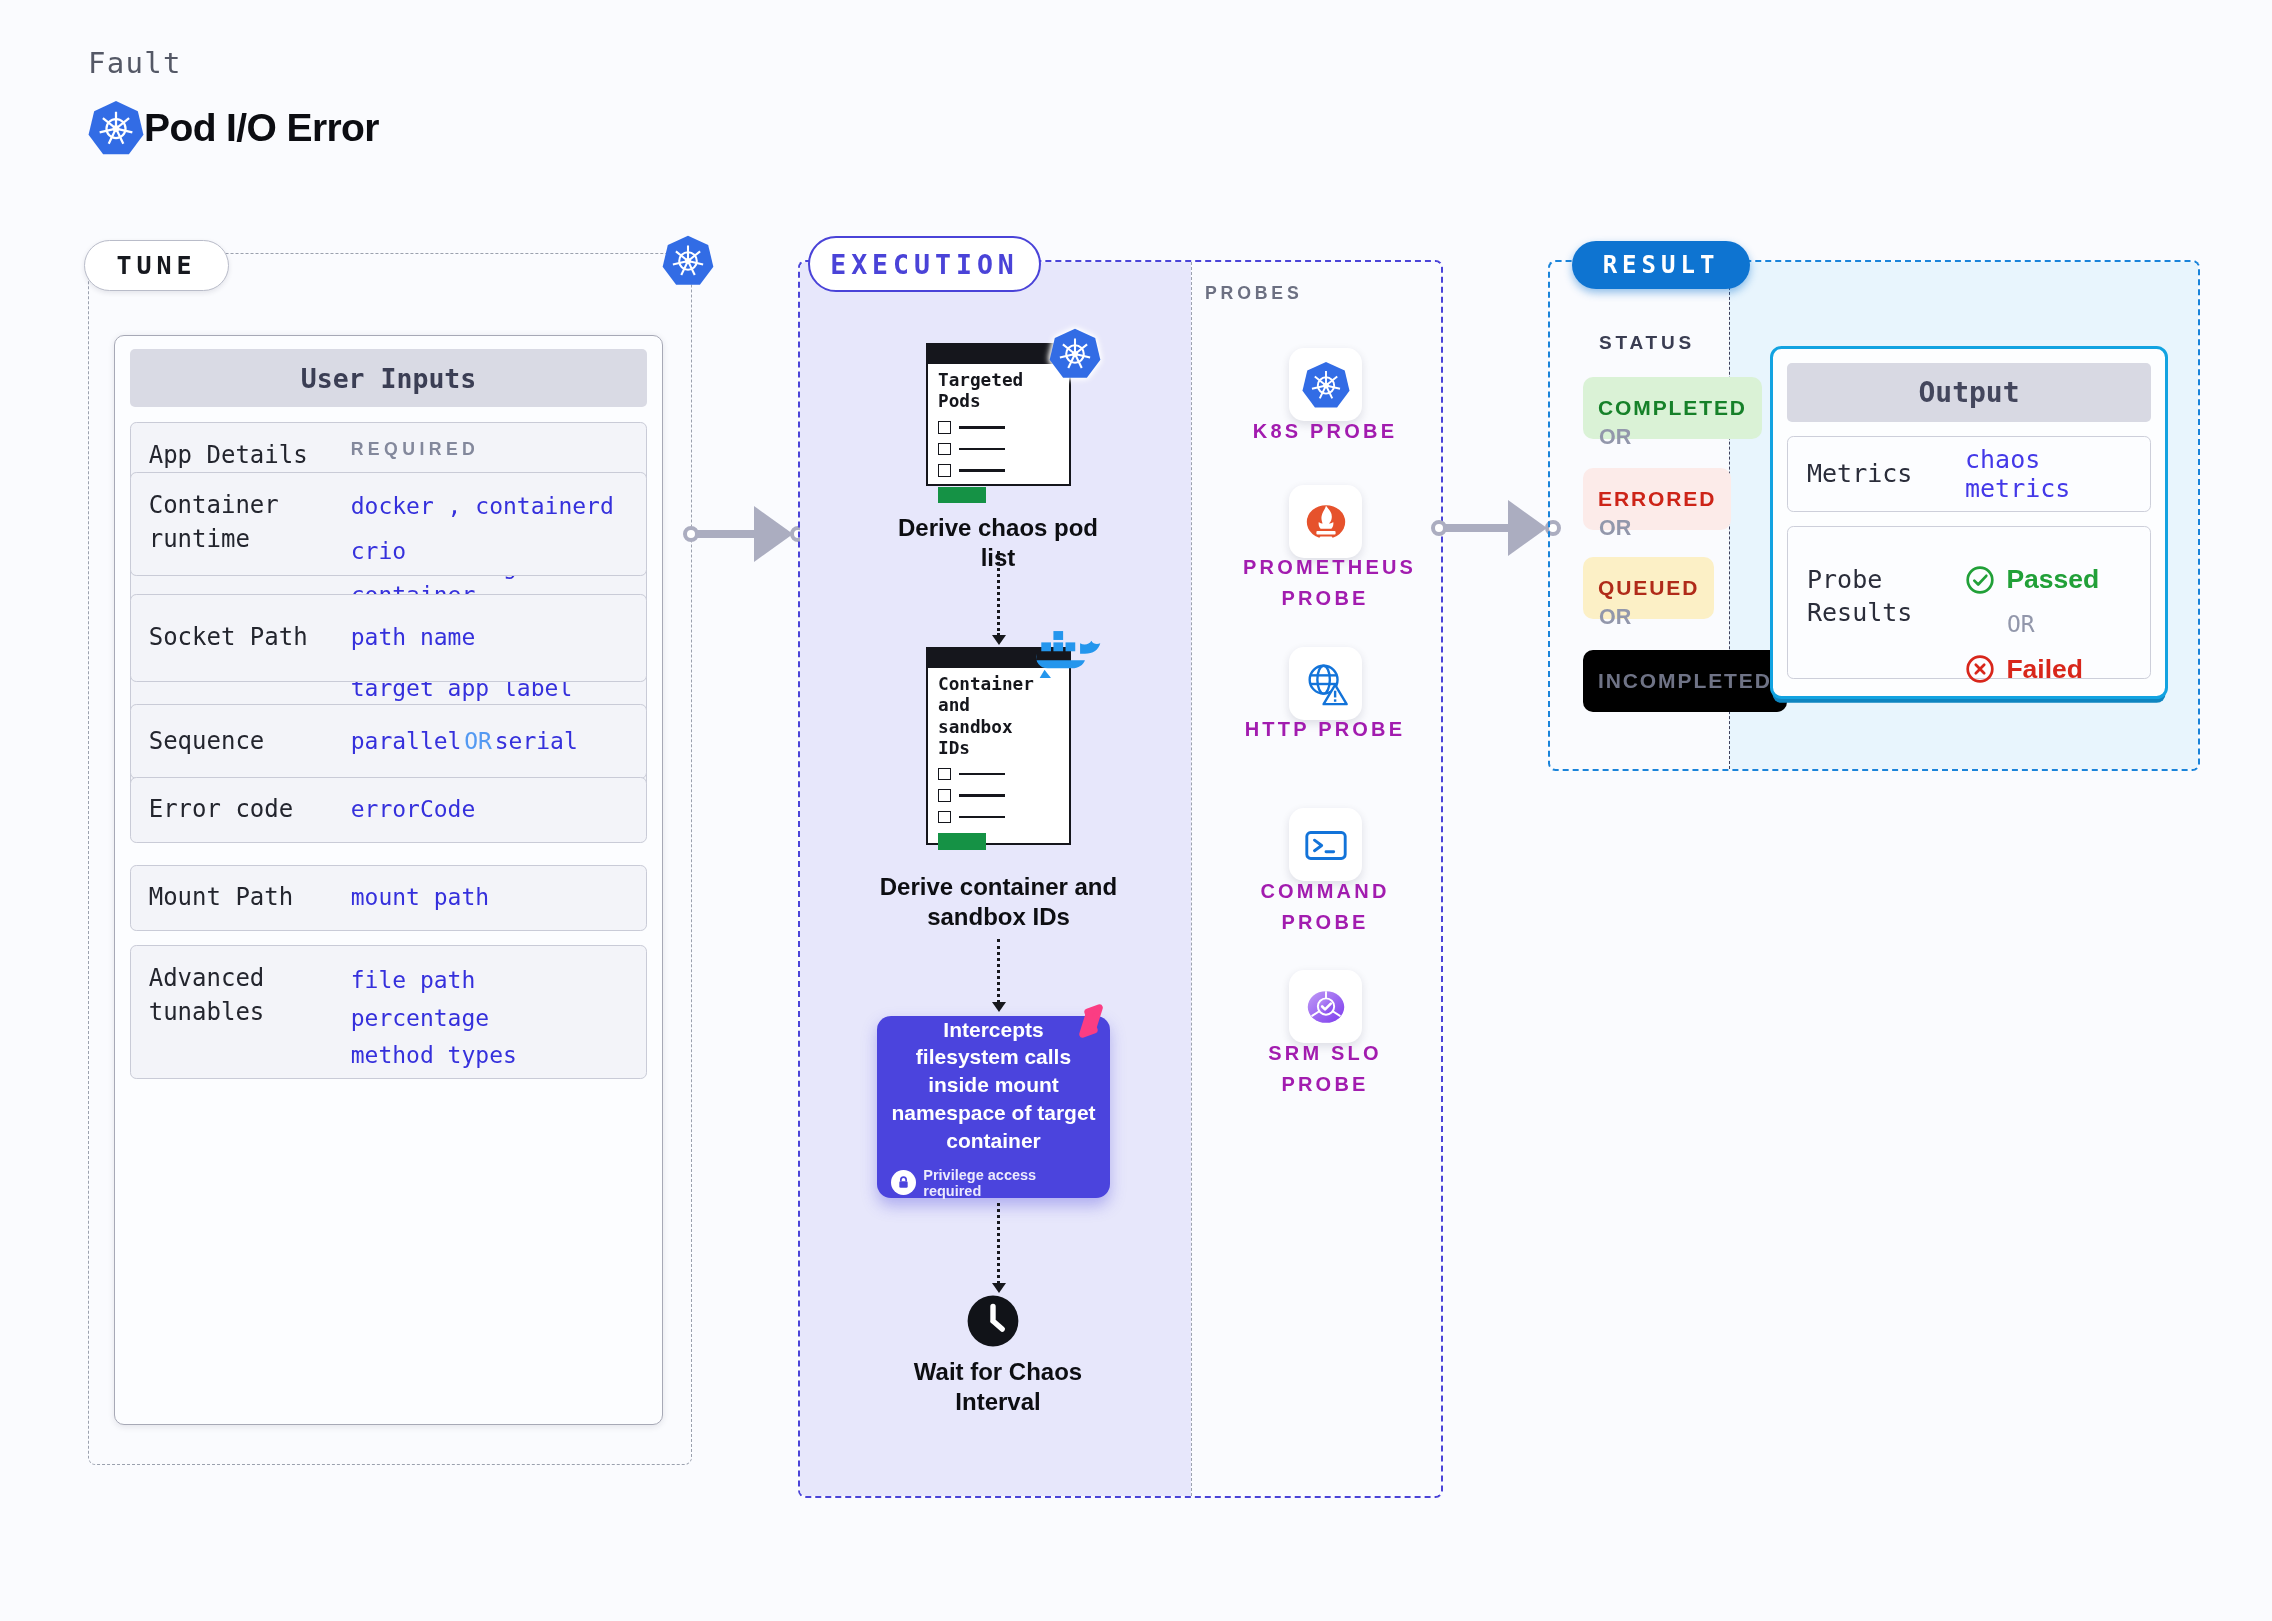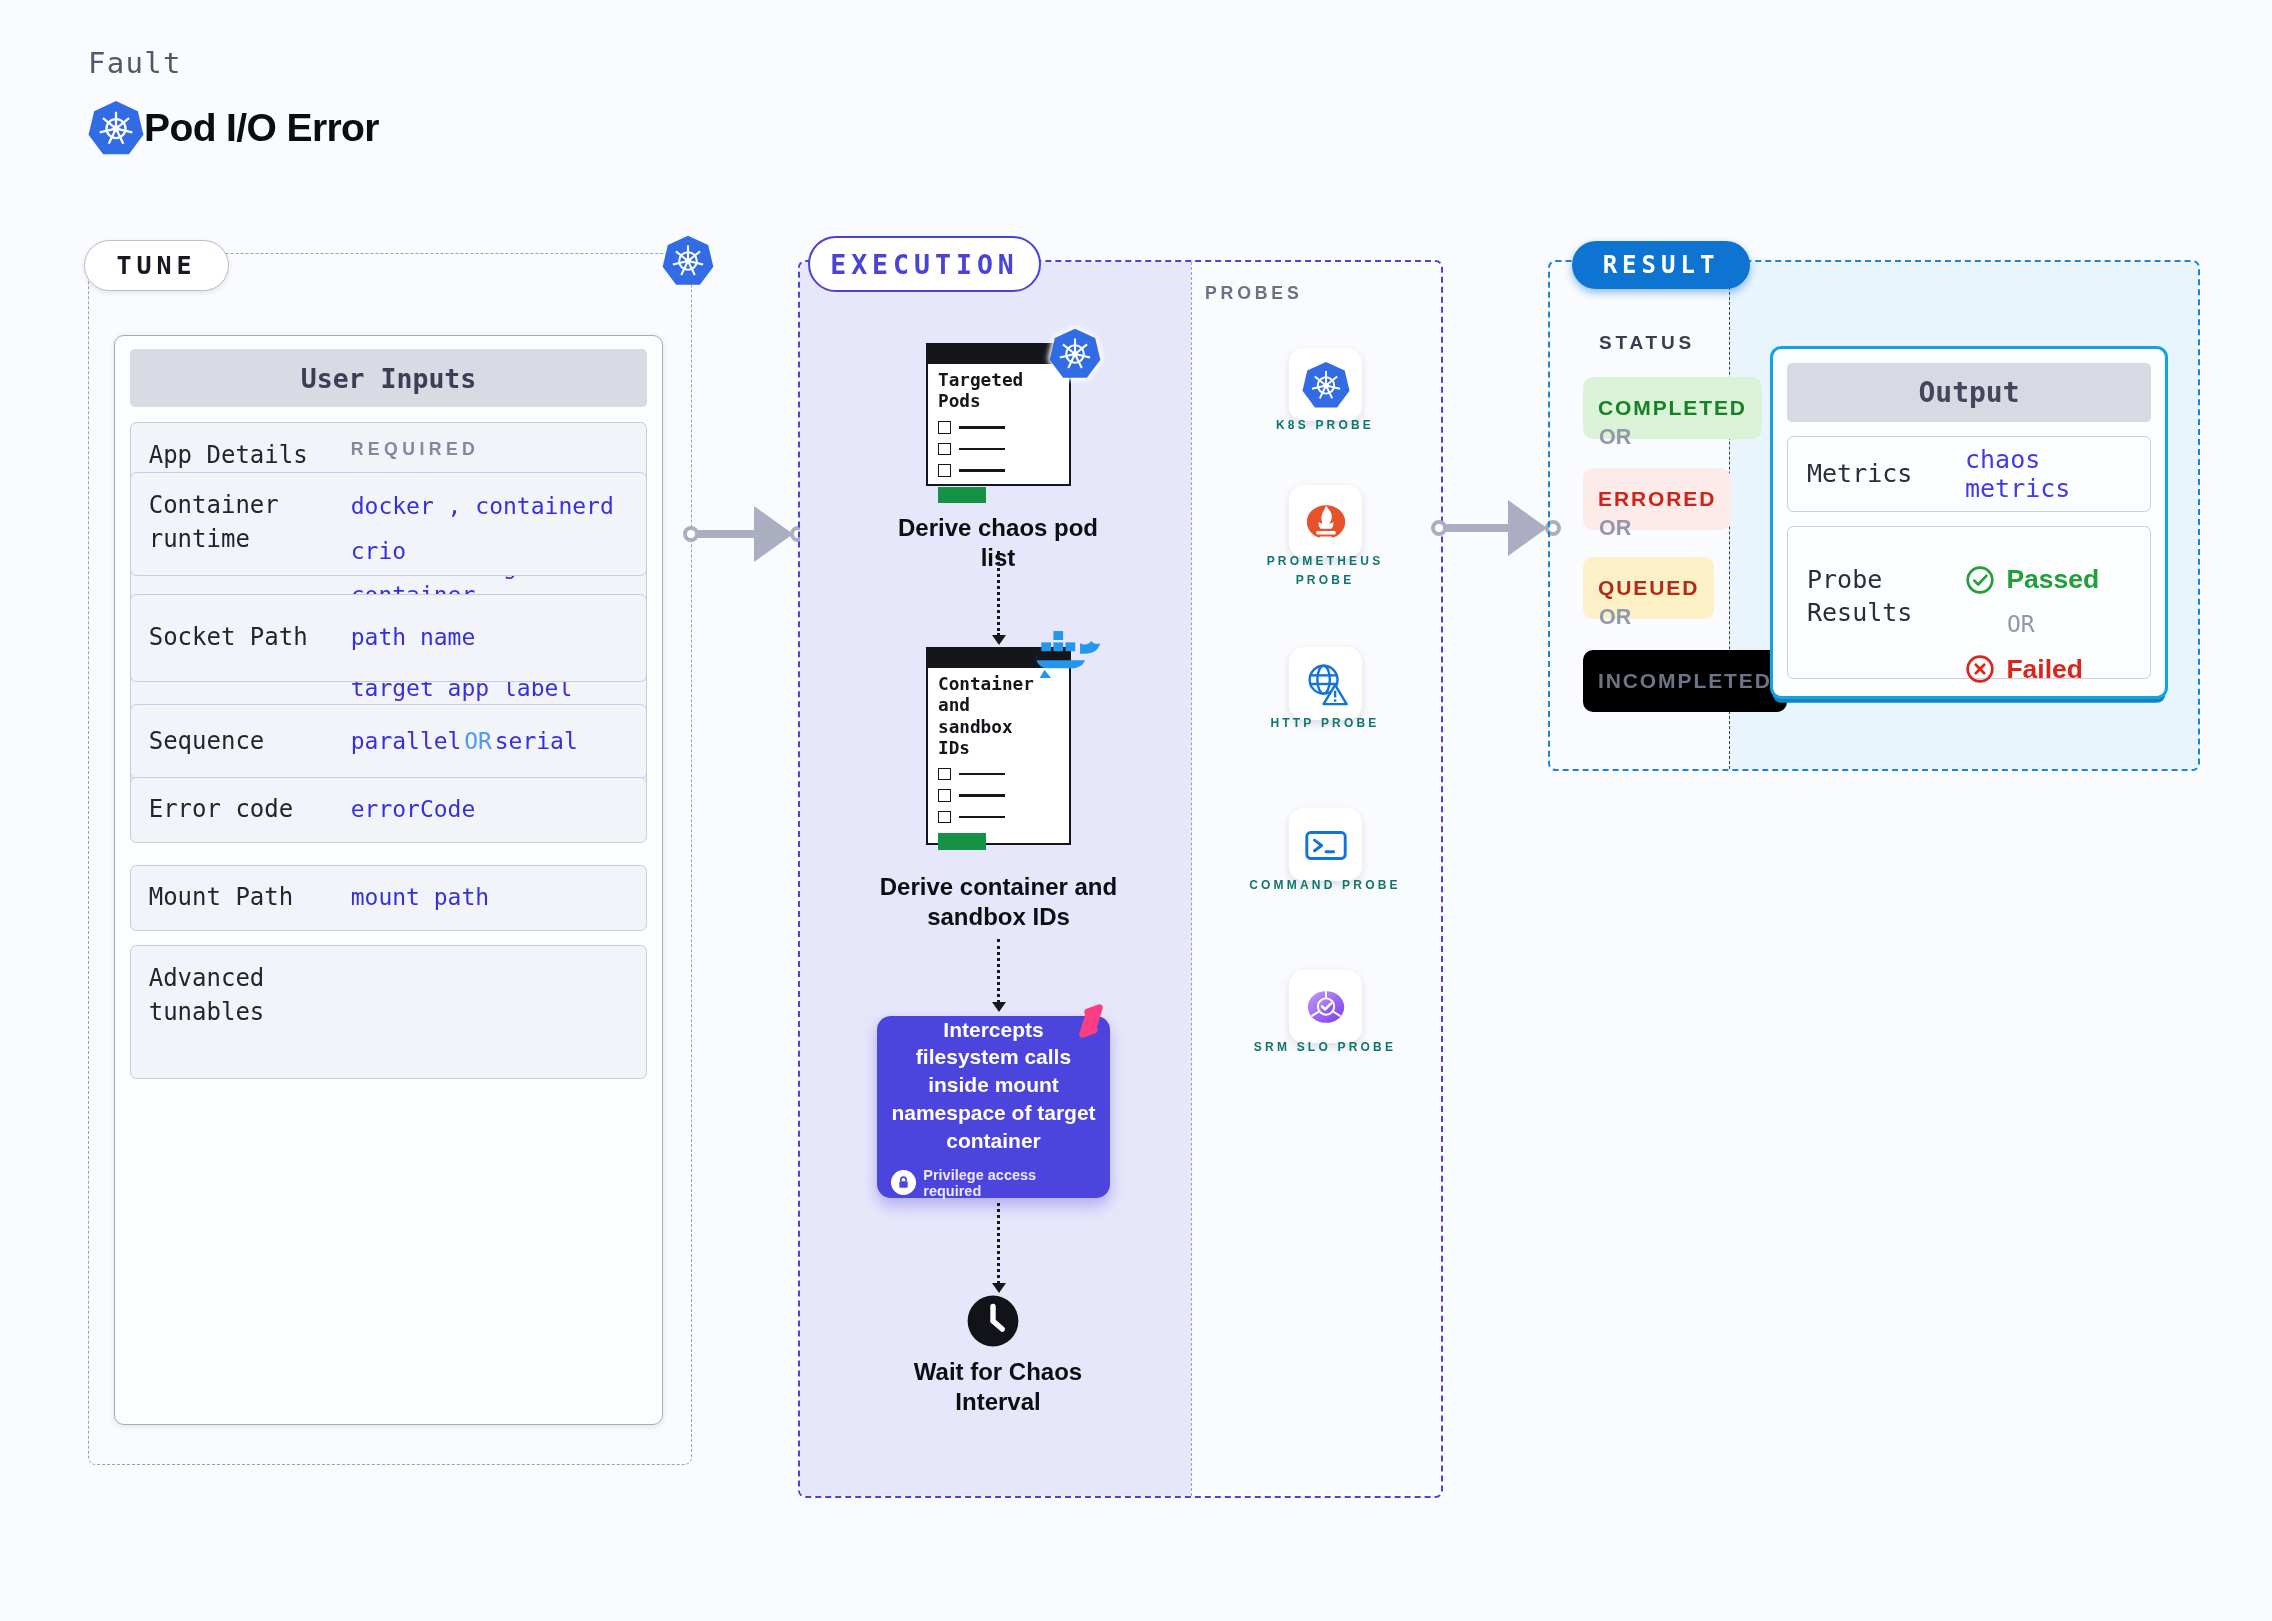--- a/index.html
+++ b/index.html
@@ -75,21 +75,21 @@
   .purple-text{color:#fff;font-size:21px;font-weight:800;text-align:center;line-height:1.33;}
   .priv-row{display:flex;align-items:center;gap:7.6px;margin-top:11.4px;}
   .priv-circle{width:25px;height:25px;border-radius:50%;background:#fff;display:flex;align-items:center;justify-content:center;}
   .priv-text{color:#eceafd;font-size:14.5px;font-weight:600;}
   .pink-icon{left:1067px;top:997px;width:48px;height:48px;}
   .clock-icon{left:966px;top:1294px;width:54px;height:54px;}
 
   
   .probe-card{left:1289px;width:73px;height:73px;background:#fff;border-radius:15px;box-shadow:0 3.2px 8.8px rgba(25,28,55,.12);display:flex;align-items:center;justify-content:center;}
   .probe-card svg{width:48px;height:48px;}
-  .probe-label{left:1243px;width:164px;text-align:center;font-size:12px;font-weight:700;letter-spacing:3.2px;color:#0f766e;line-height:1.55;}
+  .probe-label{left:1243px;width:164px;text-align:center;font-size:20px;font-weight:700;letter-spacing:3.2px;color:#a21caf;line-height:1.55;}
 
   
   .result-box{left:1548px;top:260px;width:648px;height:507px;border:2.5px dashed #1a84da;border-radius:7.6px;overflow:hidden;}
   .result-fill{left:179px;top:0;width:469px;height:100%;background:#e8f5fd;border-left:1.9px dashed #3f415c;box-sizing:border-box;}
   .status-title{left:1599px;top:332px;font-size:19px;font-weight:800;letter-spacing:3.8px;color:#3a3d52;}
   .badge{left:1583px;padding:19px 15px;border-radius:10px;font-size:21px;font-weight:800;letter-spacing:1.9px;white-space:nowrap;}
   .badge-green{background:#daf2d6;color:#168129;}
   .badge-red{background:#fcebe9;color:#cd2418;}
   .badge-yellow{background:#fcf0c6;color:#b02b19;}
   .badge-gray{background:#000000;color:#6f7386;}
@@ -256,20 +256,25 @@
   <div class="row-content"><span class="val mono" style="margin:0;">errorCode</span></div>
 </div>
 
 <div class="abs row row-mp">
   <div class="row-label mono">Mount Path</div>
   <div class="row-content"><span class="val mono" style="margin:0;">mount path</span></div>
 </div>
 
 <div class="abs row row-at">
   <div class="row-label mono">Advanced tunables</div>
+  <div class="row-content" style="padding-top:3.8px;">
+    <div class="val mono" style="margin-bottom:7.6px;">file path</div>
+    <div class="val mono" style="margin-bottom:7.6px;">percentage</div>
+    <div class="val mono" style="margin-bottom:0;">method types</div>
+  </div>
 </div>
 
 <div class="abs" style="left:683px;top:506px;width:126px;height:56px;">
   <div class="abs h-arrow" style="left:8.2px;top:24px;width:70px;"></div>
   <div class="abs arrow-head" style="left:71px;top:0;"></div>
   <div class="abs node-circle" style="left:0;top:19.6px;"></div>
   <div class="abs node-circle" style="left:107px;top:19.6px;"></div>
 </div>
 
 <div class="abs exec-box">

